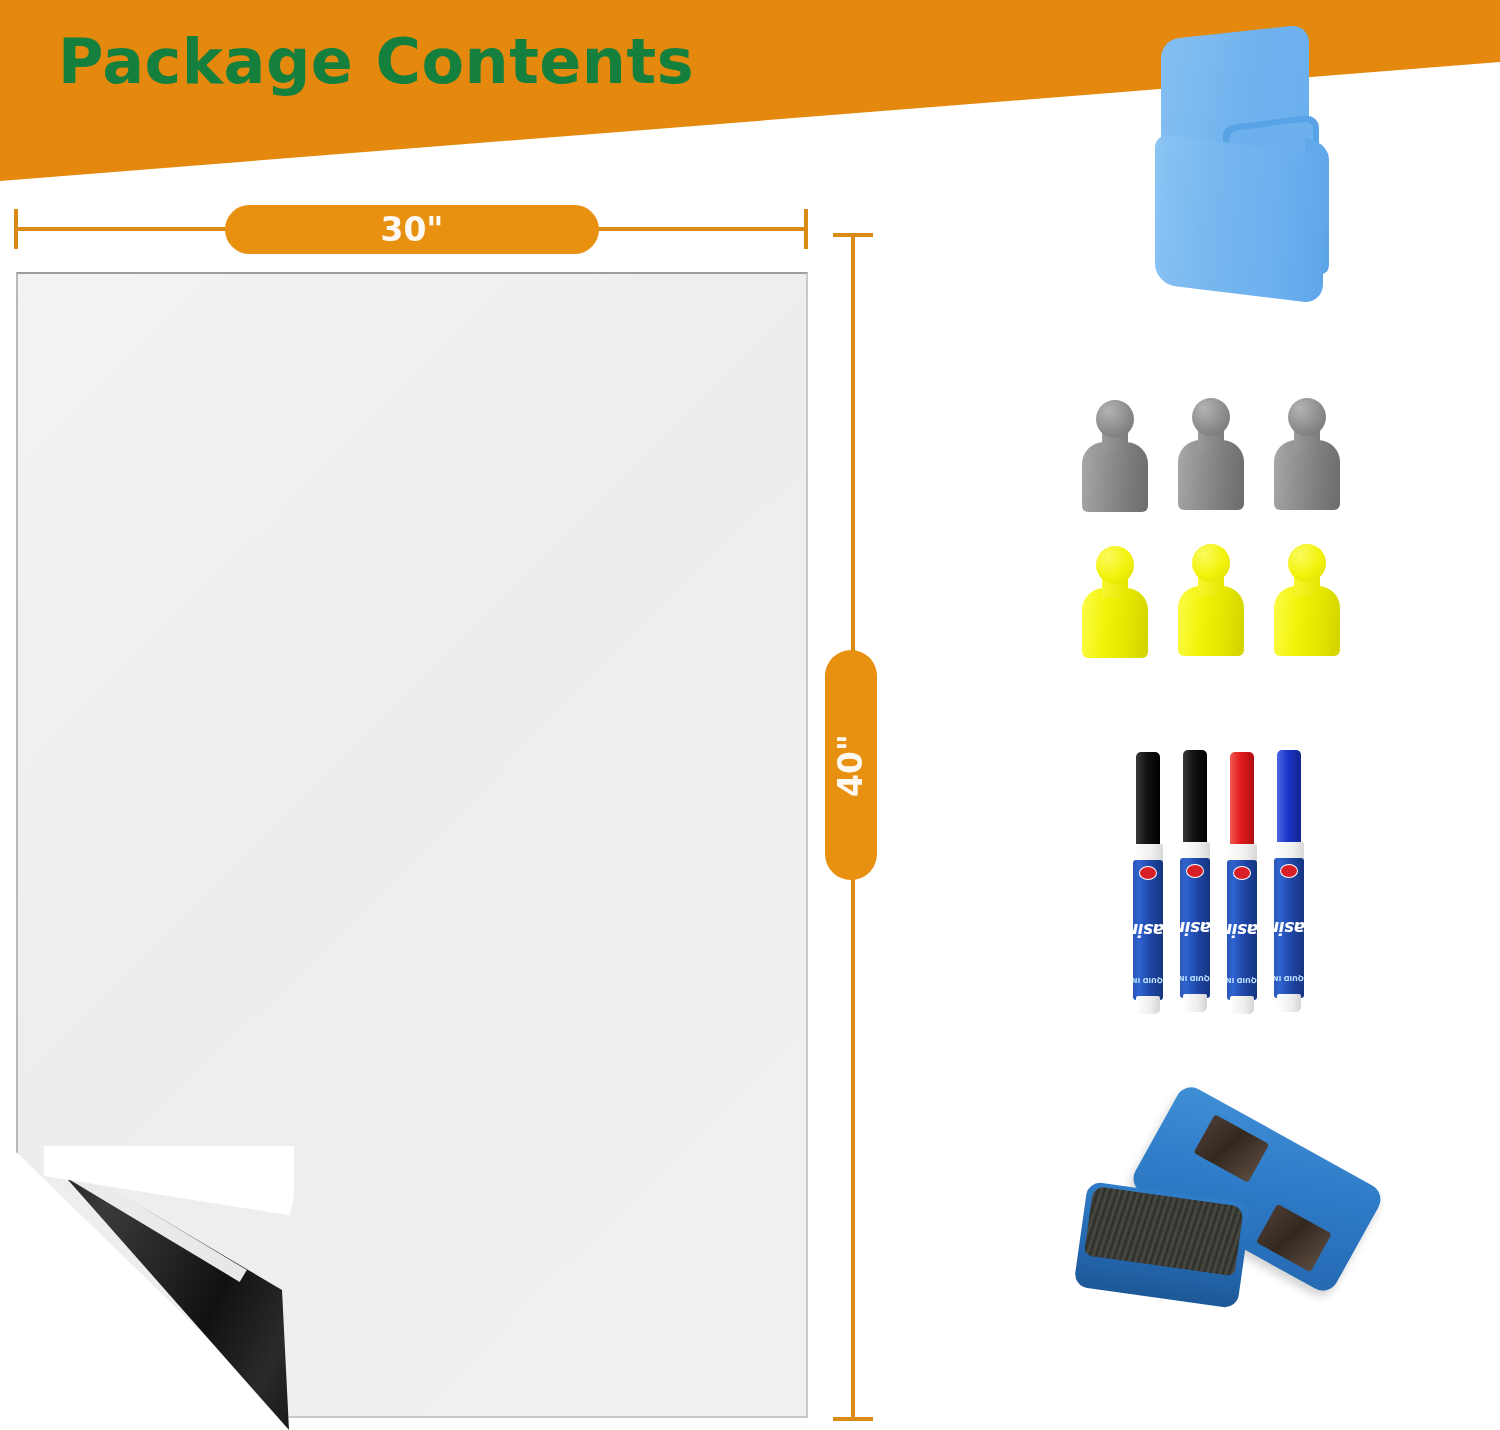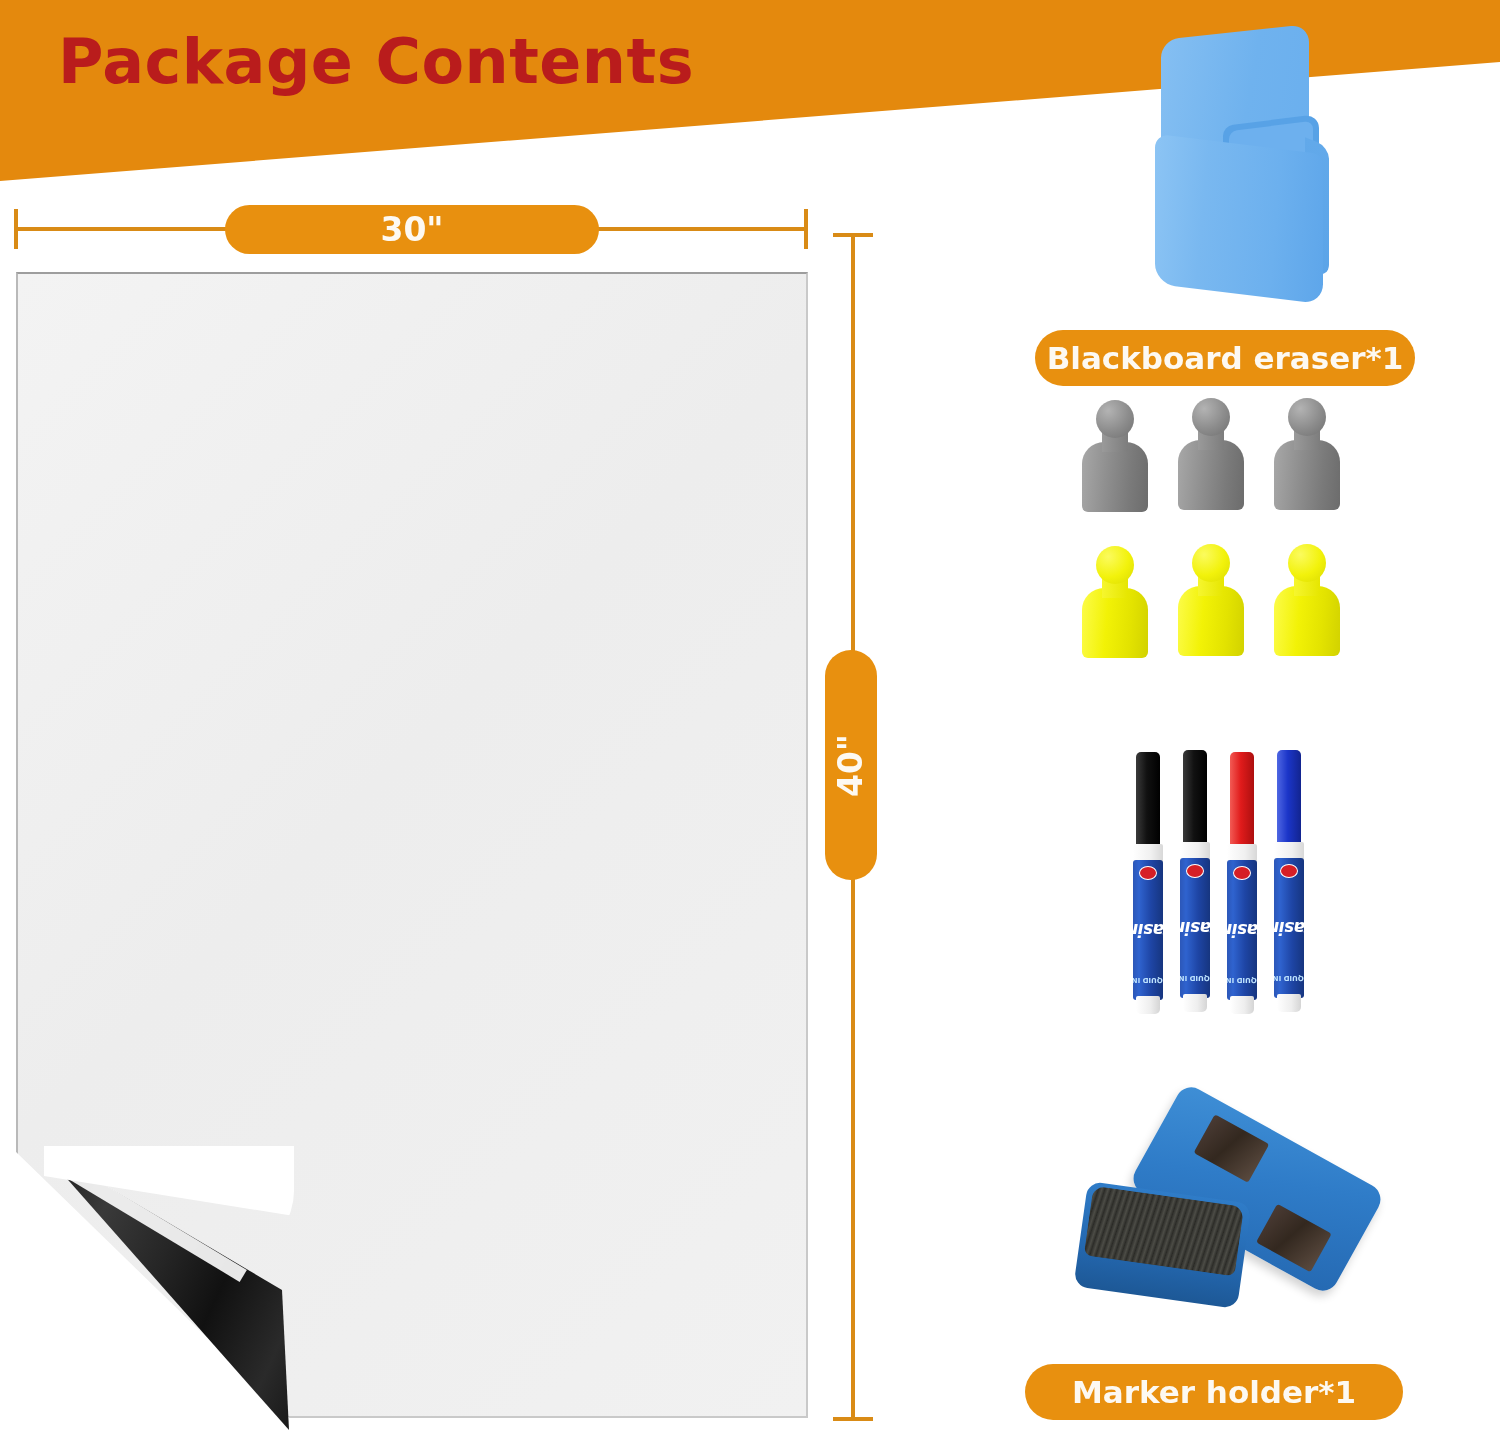--- a/index.html
+++ b/index.html
@@ -27,21 +27,21 @@
     height: 185px;
     background: #e4890d;
     clip-path: polygon(0 0, 1500px 0, 1500px 62px, 0 181px);
   }
   .header-title {
     position: absolute;
     left: 58px;
     top: 28px;
     font-size: 62px;
     font-weight: bold;
-    color: #b91c1c;
+    color: #15803d;
     letter-spacing: 0.5px;
     white-space: nowrap;
     line-height: 1.1;
   }
 
   
   .dim-h-line {
     position: absolute;
     left: 14px;
     top: 227px;
@@ -452,21 +452,20 @@
   <div class="right-col">
 
     <div class="holder">
       <div class="holder-back"></div>
       <div class="holder-inner"></div>
       <div class="holder-inner-shade"></div>
       <div class="holder-right"></div>
       <div class="holder-front"></div>
     </div>
 
-    <div class="tag tag-eraser">Blackboard eraser*1</div>
 
     <div class="pin gray" style="left:82px; top:400px;">
       <div class="body"></div>
       <div class="neck"></div>
       <div class="head"></div>
     </div>
     <div class="pin gray" style="left:178px; top:398px;">
       <div class="body"></div>
       <div class="neck"></div>
       <div class="head"></div>
@@ -542,16 +541,15 @@
     <div class="eraser-group">
       <div class="eraser-back">
         <div class="magnet m1"></div>
         <div class="magnet m2"></div>
       </div>
       <div class="eraser-front">
         <div class="felt"></div>
       </div>
     </div>
 
-    <div class="tag tag-holder">Marker holder*1</div>
 
   </div>
 </div>
 
 </body></html>

